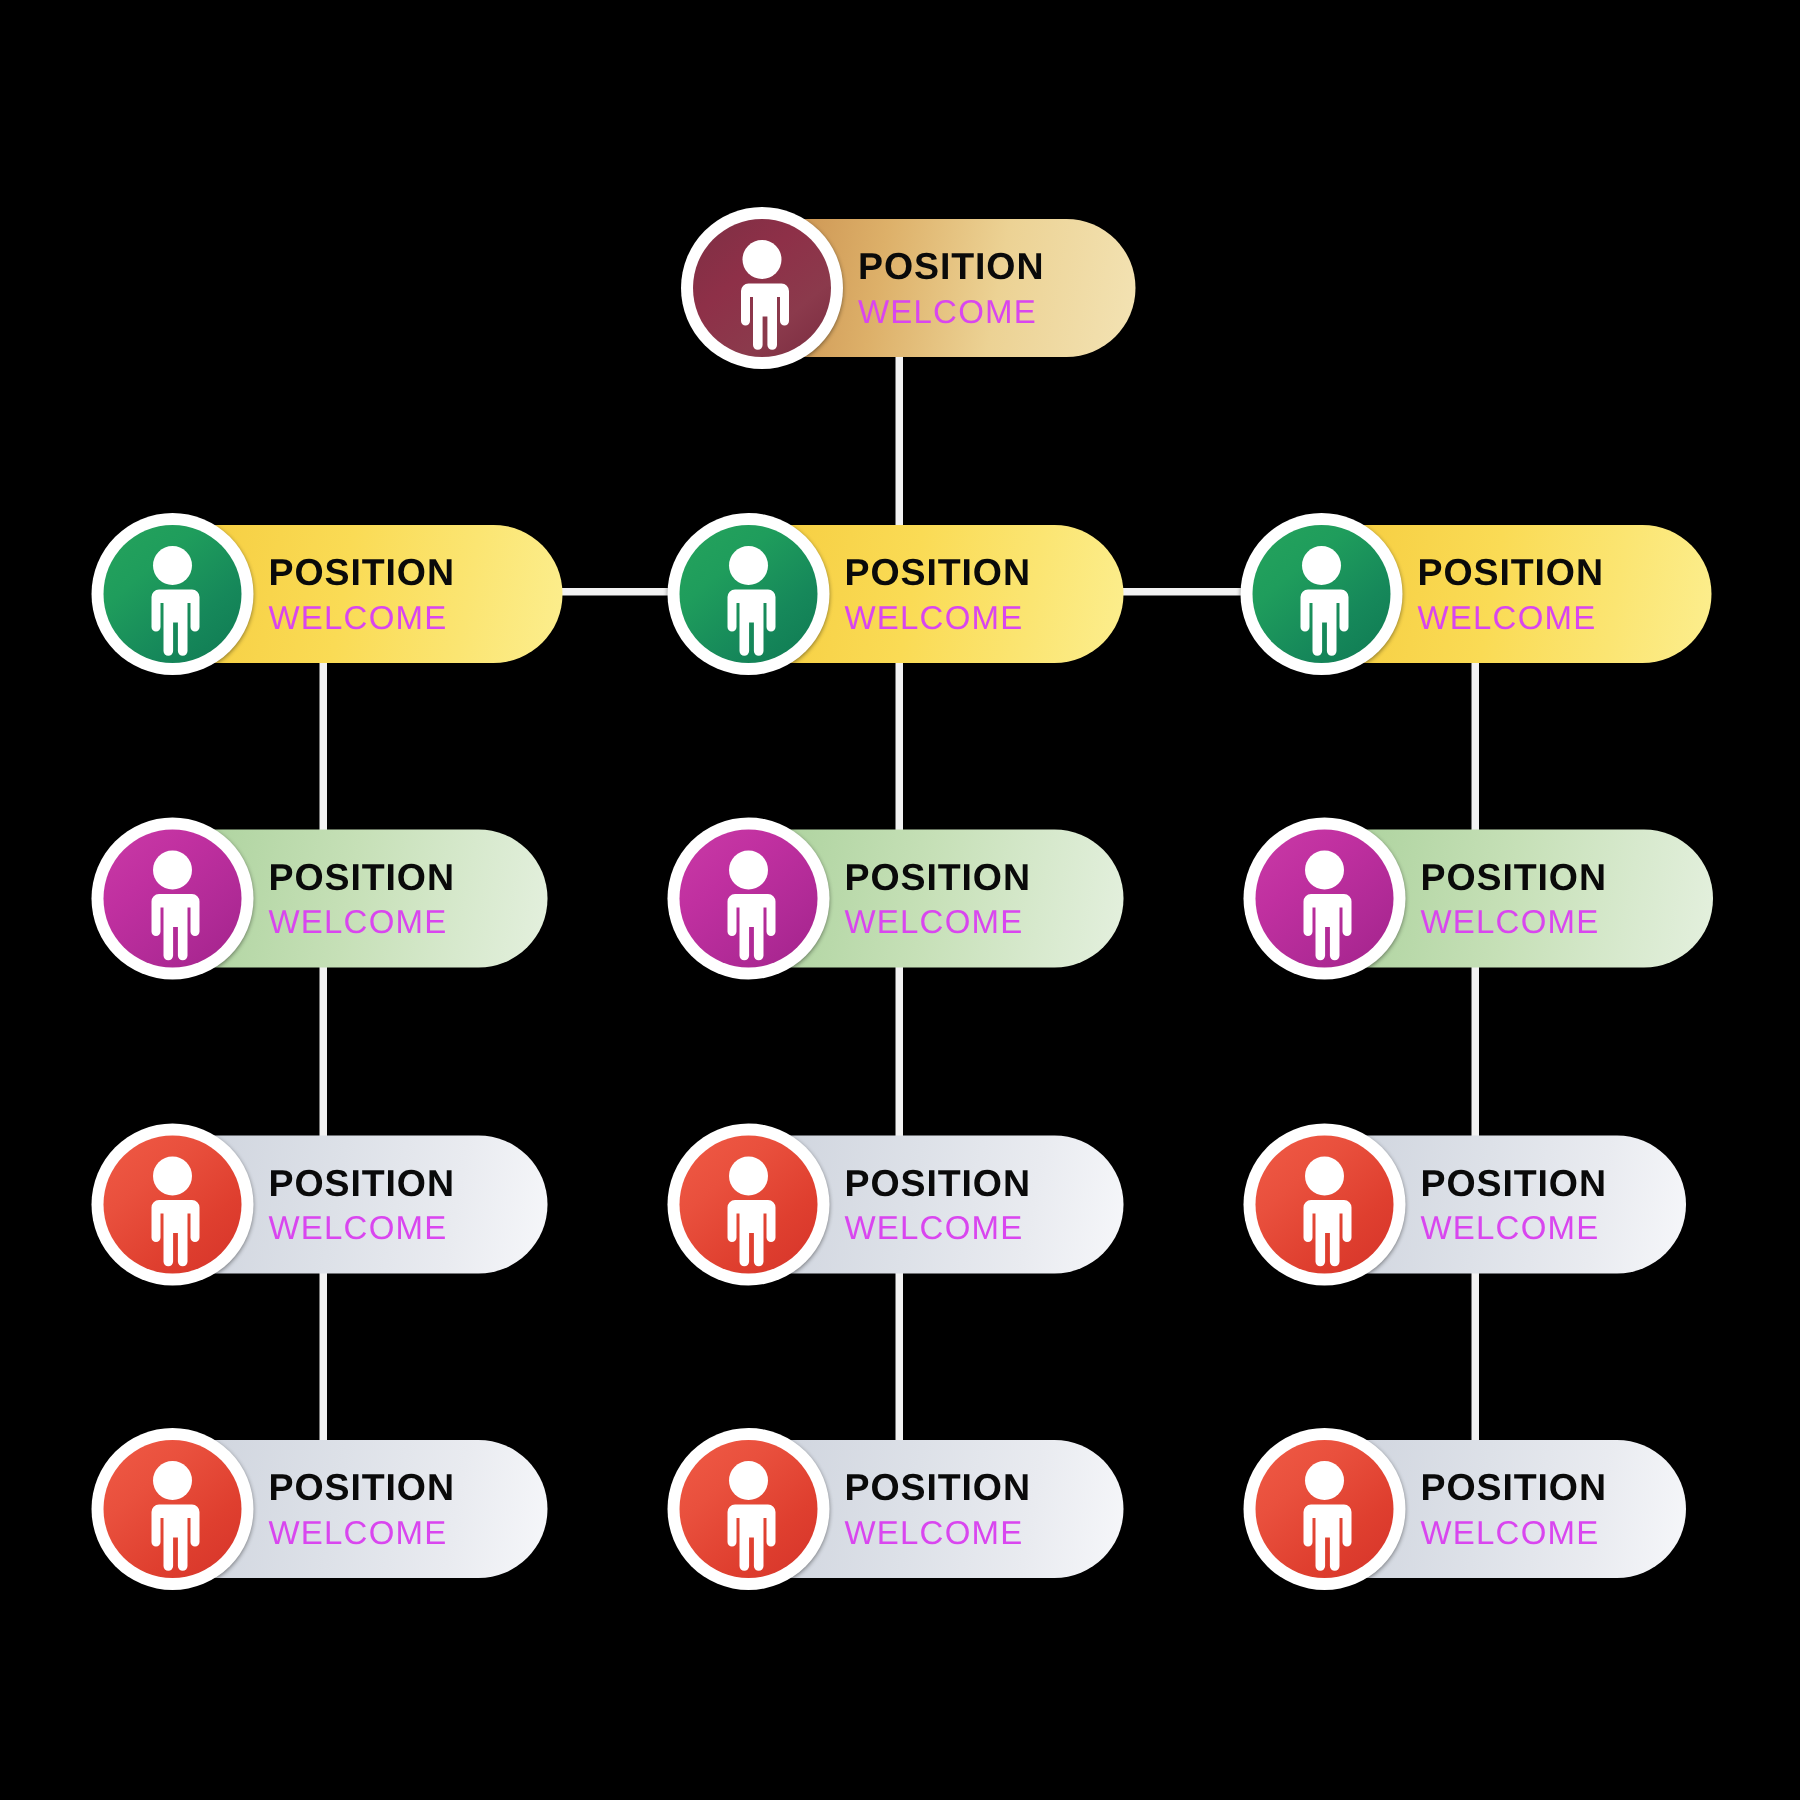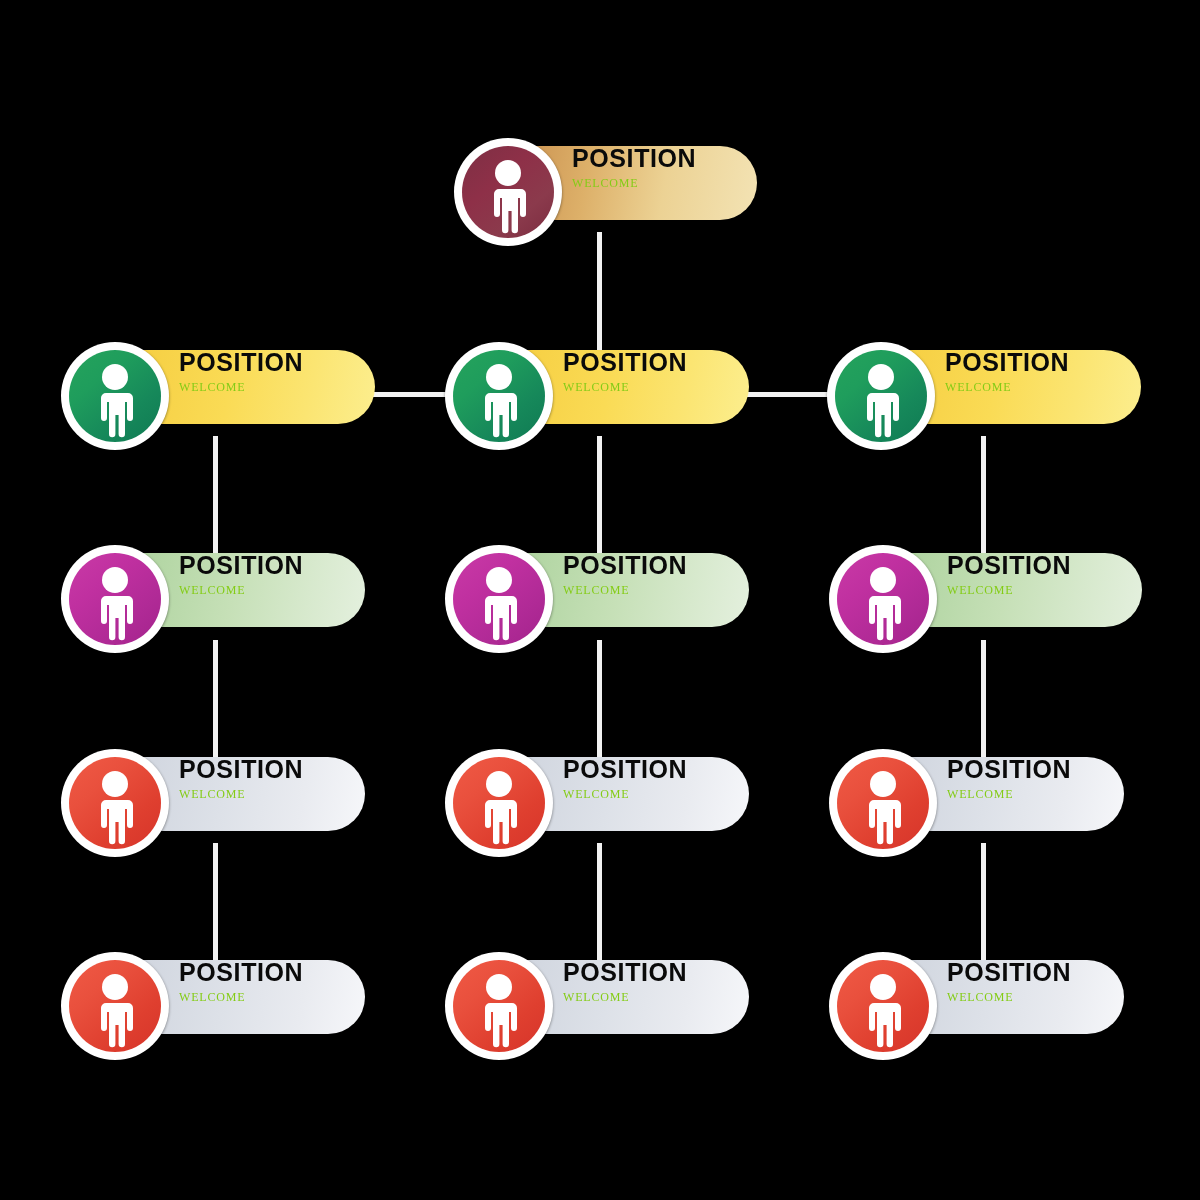--- a/index.html
+++ b/index.html
@@ -21,21 +21,22 @@
     z-index:1;
   }
   .conn.v{width:5px;}
   .conn.h{height:5px;}
 
   
   .node{
     position:absolute;
     z-index:3;
     display:flex;
-    height:74px;
+    align-items:center;
+    height:92px;
     border-radius:46px;
     box-sizing:border-box;
   }
   .node .pill{
     position:absolute;
     left:0;top:0;
     width:100%;height:100%;
     border-radius:46px;
     z-index:1;
   }
@@ -46,25 +47,24 @@
     line-height:1;
   }
   .node .title{
     font-size:25px;
     font-weight:bold;
     color:#0a0a0a;
     letter-spacing:0.6px;
     margin-bottom:6px;
   }
   .node .sub{
-    font-size:12px;
+    font-size:22px;
     font-weight:normal;
-    color:#84cc16;
+    color:#d946ef;
     letter-spacing:0.8px;
-    font-family:Liberation Serif, serif;
   }
 
   
   .badge{
     position:absolute;
     left:-8px;
     top:-8px;
     width:108px;height:108px;
     border-radius:50%;
     background:#ffffff;

